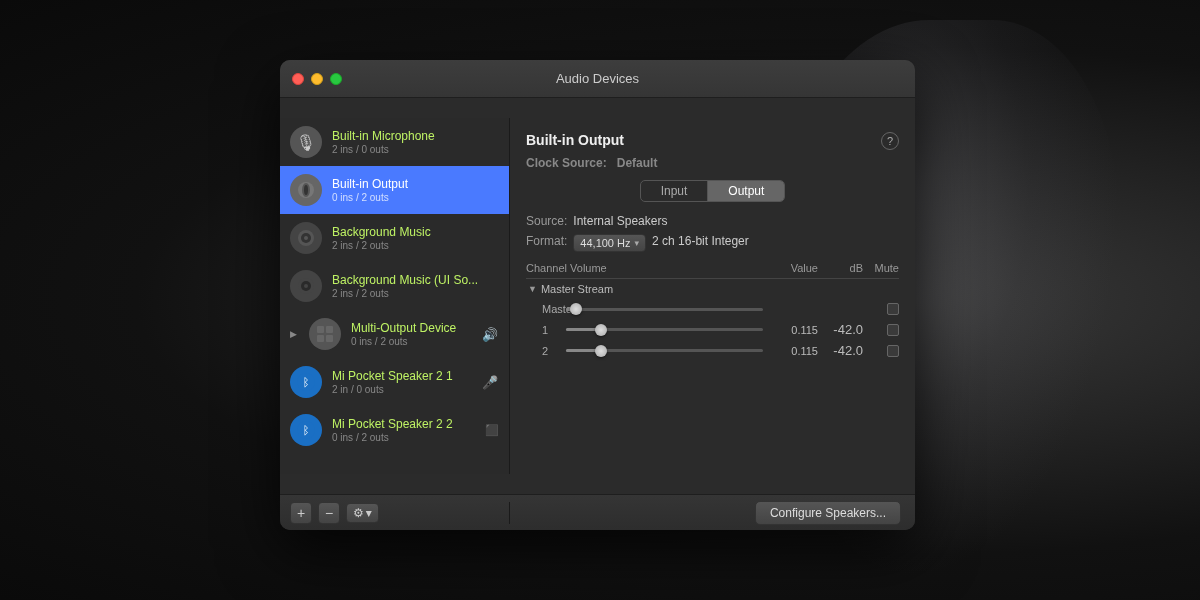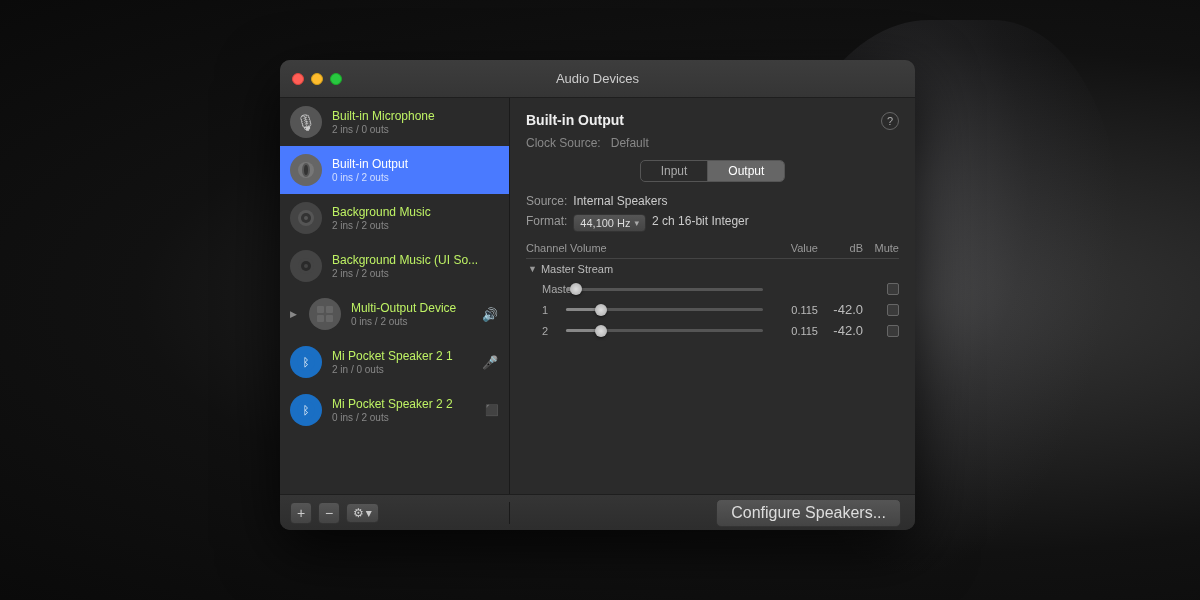--- a/index.html
+++ b/index.html
@@ -38,20 +38,21 @@
       top: 60px;
       width: 635px;
       height: 470px;
       background: #2b2b2b;
       border-radius: 10px;
       box-shadow: 0 20px 60px rgba(0,0,0,0.8);
       z-index: 10;
       display: flex;
       flex-direction: column;
       overflow: hidden;
+      gap: 20px;
     }
 
     
     .title-bar {
       height: 38px;
       background: linear-gradient(180deg, #3d3d3d 0%, #353535 100%);
       border-bottom: 1px solid #1e1e1e;
       display: flex;
       align-items: center;
       padding: 0 12px;
@@ -209,20 +210,21 @@
       cursor: pointer;
       display: flex;
       align-items: center;
       justify-content: center;
     }
 
     .clock-source-row {
       font-size: 12px;
       color: #bbb;
       margin-bottom: 10px;
+      font-weight: bold;
     }
 
     .clock-source-row span {
       color: #888;
     }
 
     
     .tab-bar {
       display: flex;
       justify-content: center;
@@ -475,21 +477,21 @@
       align-items: center;
       justify-content: flex-end;
       padding: 0 14px;
     }
 
     .configure-btn {
       background: linear-gradient(180deg, #555 0%, #444 100%);
       border: 1px solid #333;
       border-radius: 5px;
       color: #ddd;
-      font-size: 16px;
+      font-size: 12px;
       padding: 4px 14px;
       cursor: pointer;
     }
 
     
     .sidebar::-webkit-scrollbar {
       width: 6px;
     }
     .sidebar::-webkit-scrollbar-track {
       background: transparent;

